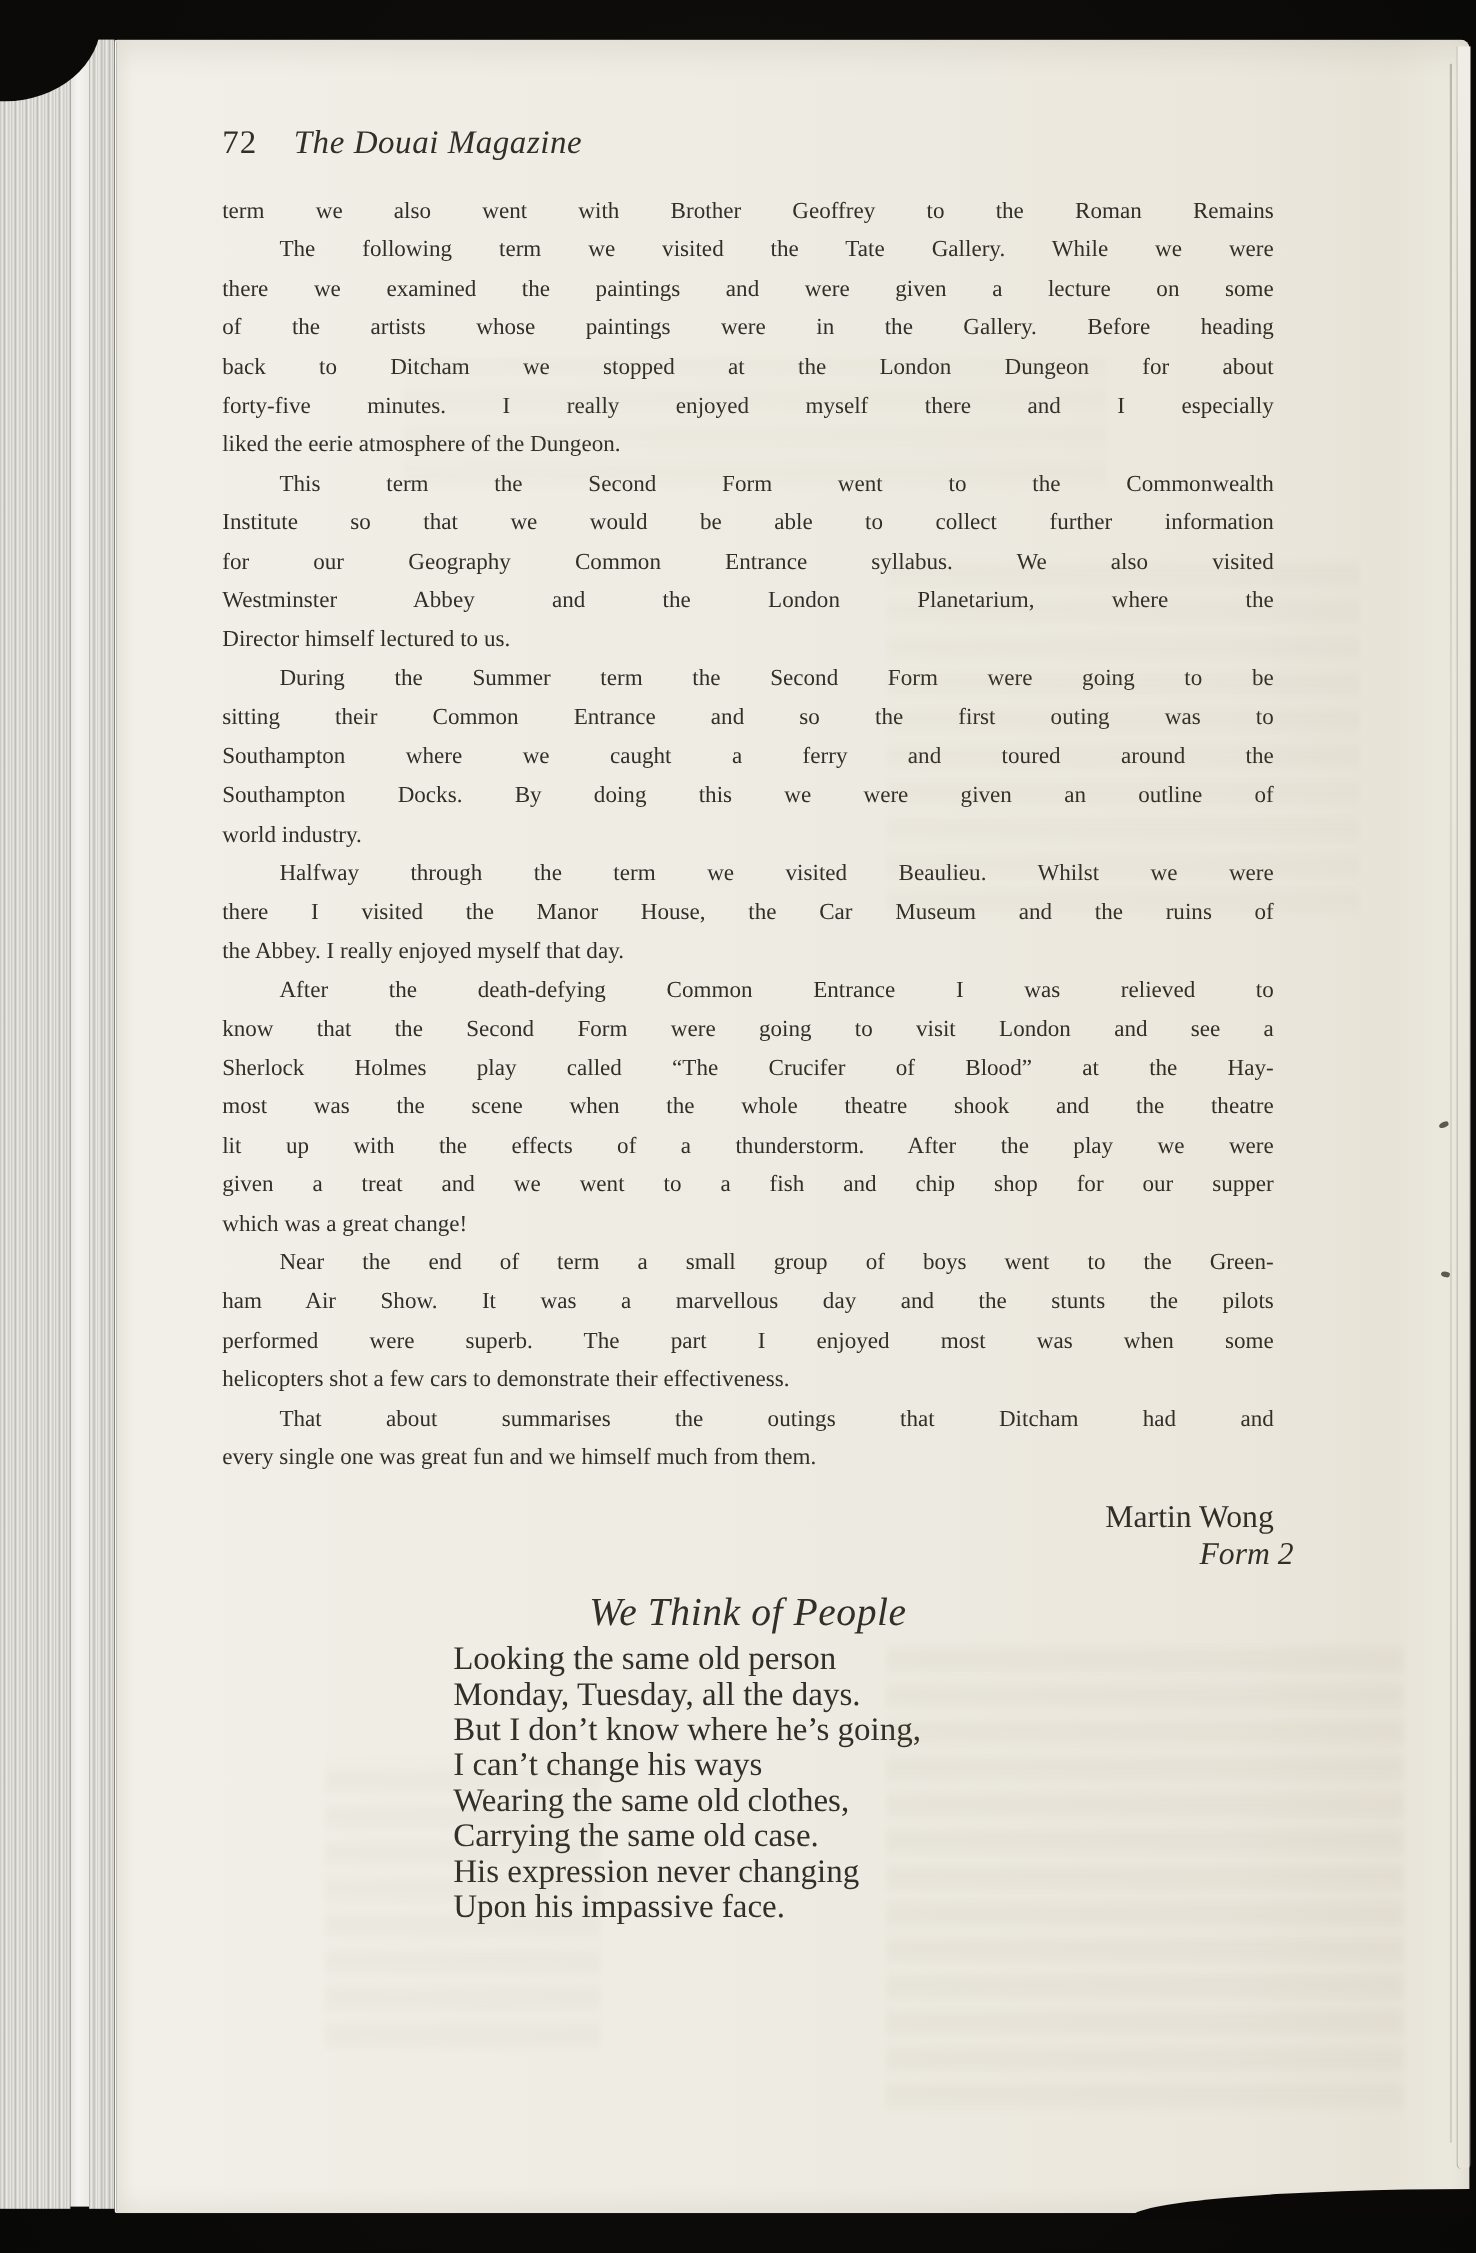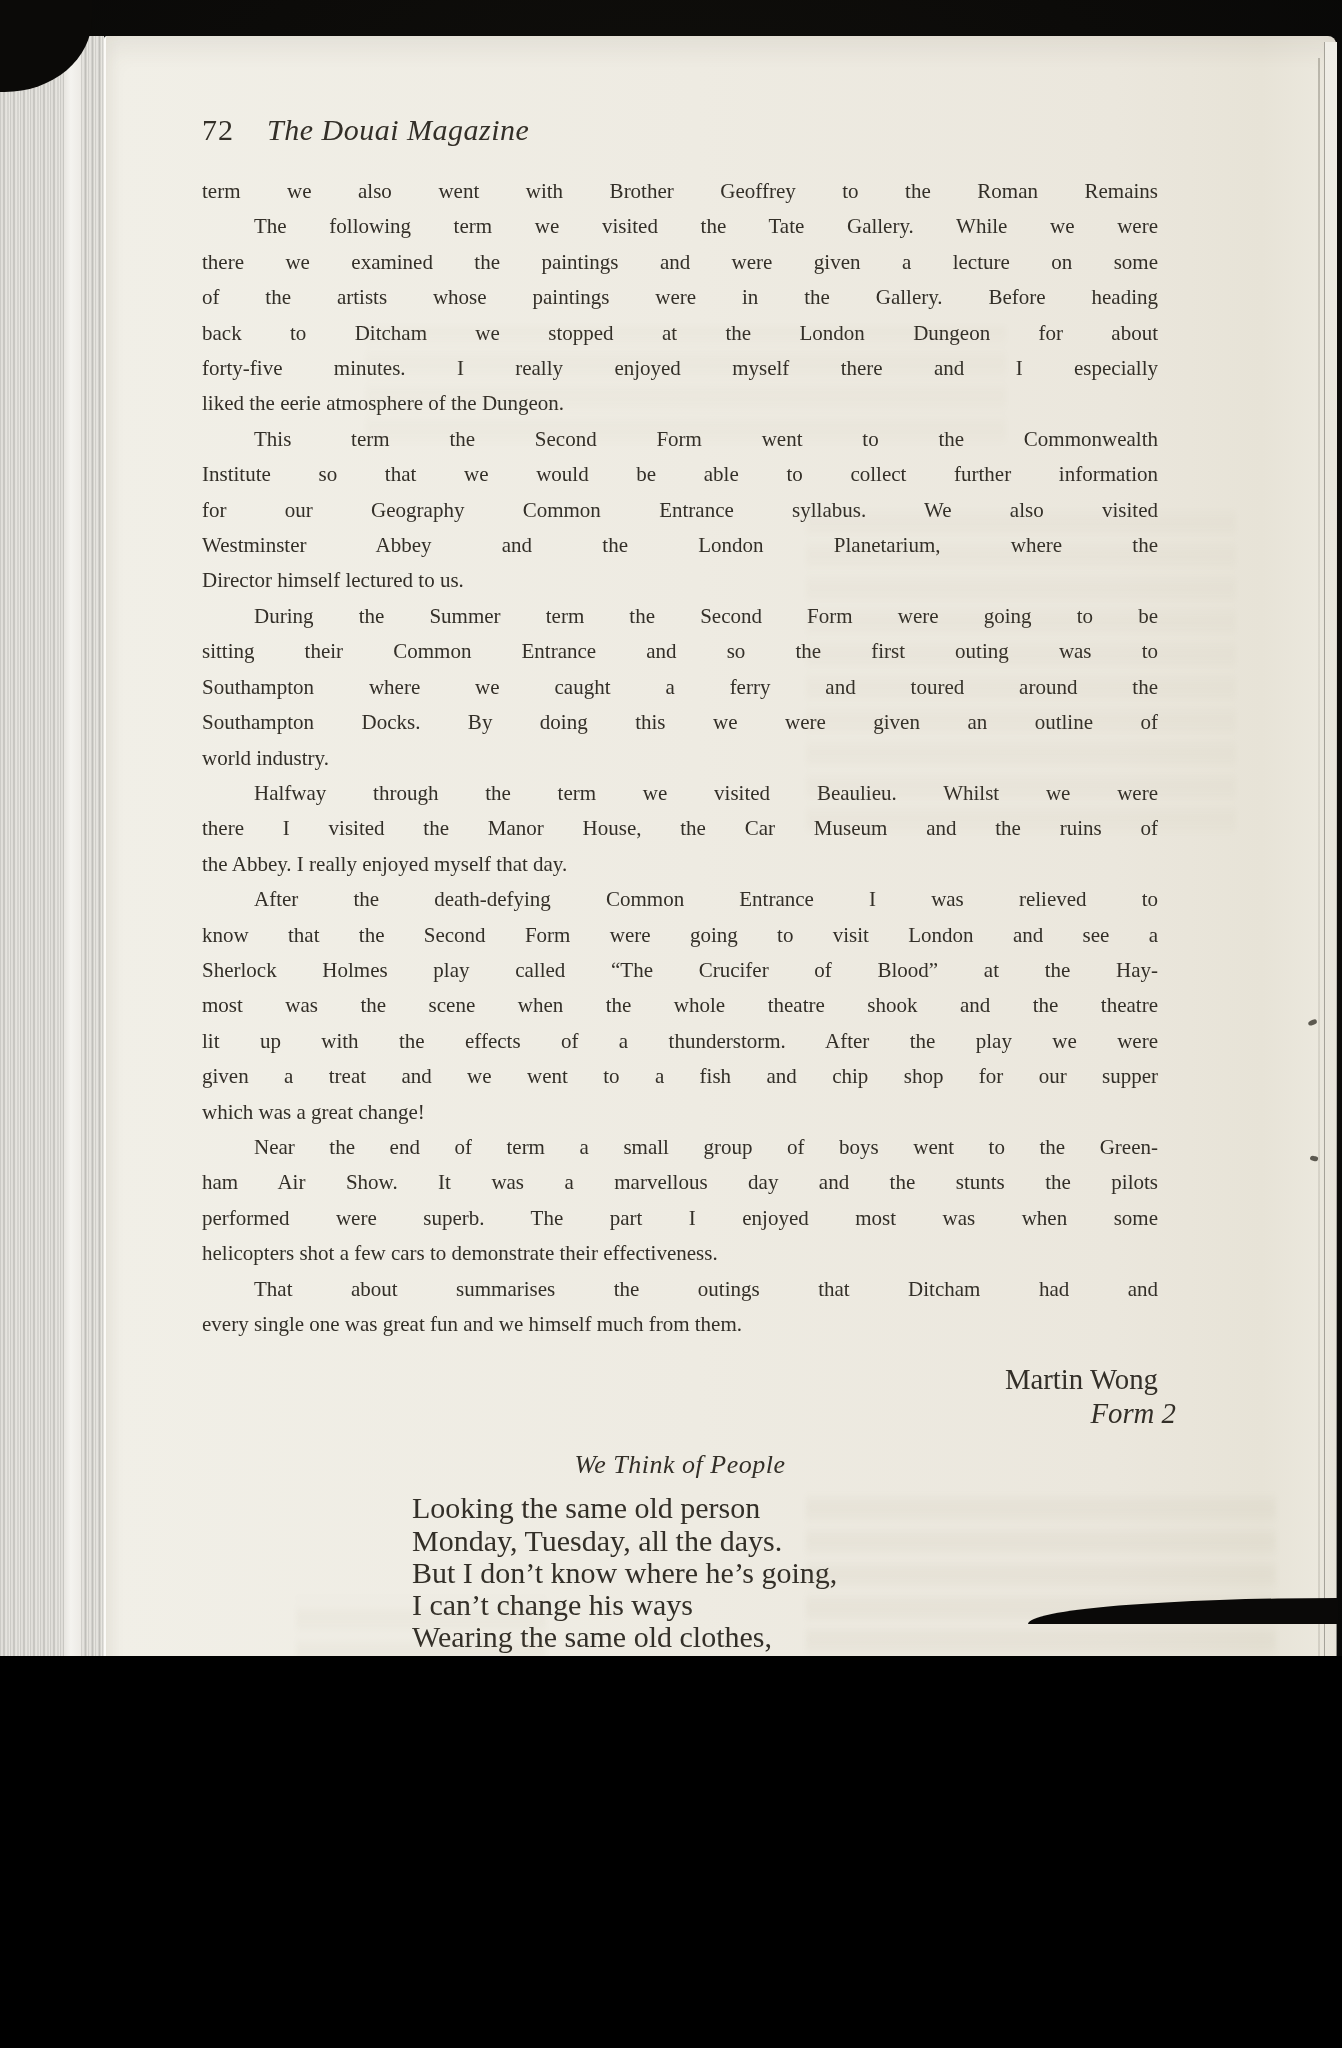--- a/index.html
+++ b/index.html
@@ -1,17 +1,17 @@
 <!DOCTYPE html>
 <html><head>
 <meta charset="utf-8">
 <style>
   html,body { margin:0; padding:0; background:#000; }
   .scene {
-    position:relative; width:1342px; height:1656px; overflow:hidden;
+    position:relative; width:1342px; height:2048px; overflow:hidden;
     background: radial-gradient(ellipse at 50% 45%, #15140f 0%, #0c0b09 70%, #080807 100%);
     font-family:"Liberation Serif","DejaVu Serif",serif;
   }
   
   .stack-stripes-a {
     position:absolute; left:0; top:32px; width:64px; height:1976px;
     background: repeating-linear-gradient(90deg,
       #c2c1bc 0px, #ebe9e4 2px, #bcbbb6 4px, #eeece7 6px, #cccbc6 8px, #f0eee9 10px);
   }
   .stack-band {
@@ -55,21 +55,21 @@
   .running-title { font-style:italic; margin-left:33px; letter-spacing:0.5px; }
   .bodytext { margin-top:28px; font-size:21px; }
   .para .line { line-height:35.4px; text-align:justify; text-align-last:justify; }
   .para .line.last { text-align-last:left; }
   .para .line.first { text-indent:52px; }
   .para:first-child .line.first { text-indent:0; }
   .signature { margin-top:20px; text-align:right; font-size:28.8px; }
   .sig-name { line-height:35px; }
   .sig-form { line-height:33px; font-style:italic; margin-right:-18px; }
   .poem { margin-top:17px; }
-  .poem-title { text-align:center; font-style:italic; font-size:26px; line-height:36px; letter-spacing:0.5px; }
+  .poem-title { text-align:center; font-style:italic; font-size:36px; line-height:36px; letter-spacing:0.5px; }
   .poem-body { margin-top:9px; margin-left:210px; font-size:30px; }
   .poemline { line-height:32.2px; }
   
   .ghost {
     position:absolute; pointer-events:none; filter:blur(2.5px); opacity:0.5;
     background: repeating-linear-gradient(0deg,
       rgba(0,0,0,0) 0px, rgba(148,138,104,0.10) 9px, rgba(148,138,104,0.13) 20px, rgba(0,0,0,0) 33px);
   }
   .ghost.g1 { left:700px; top:1455px; width:470px; height:430px; }
   .ghost.g2 { left:190px; top:1560px; width:250px; height:270px; opacity:0.4; }

